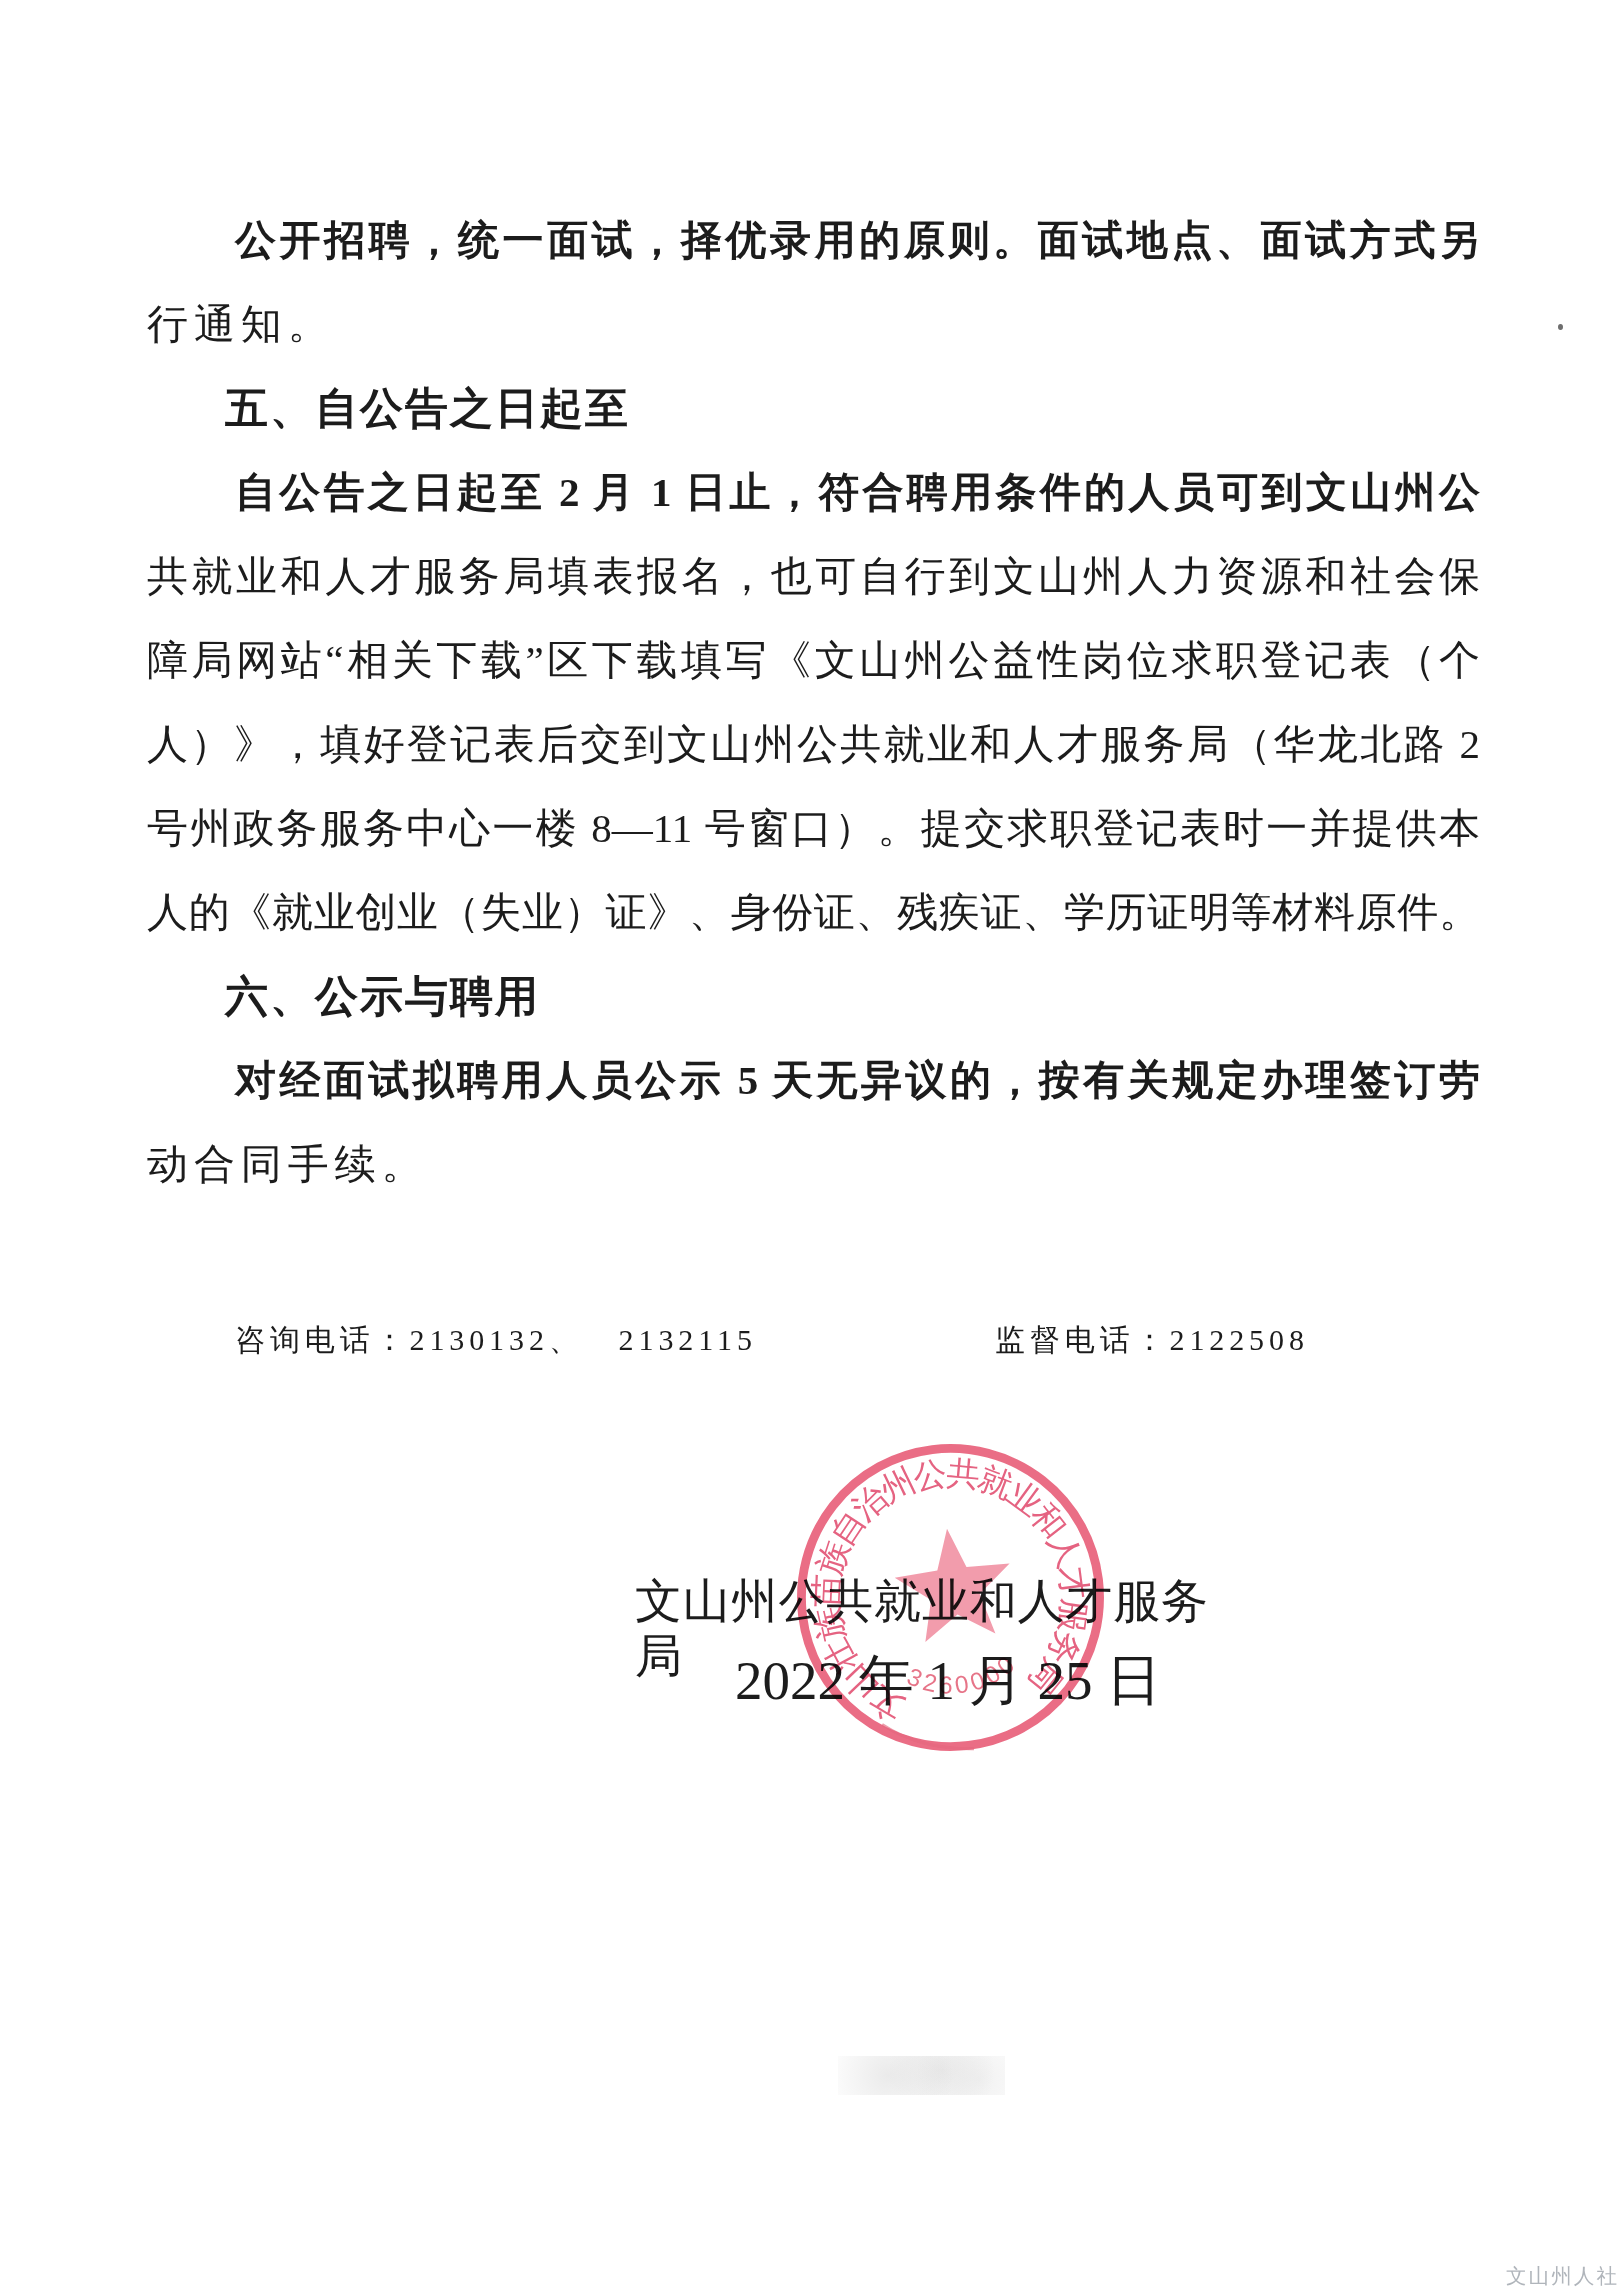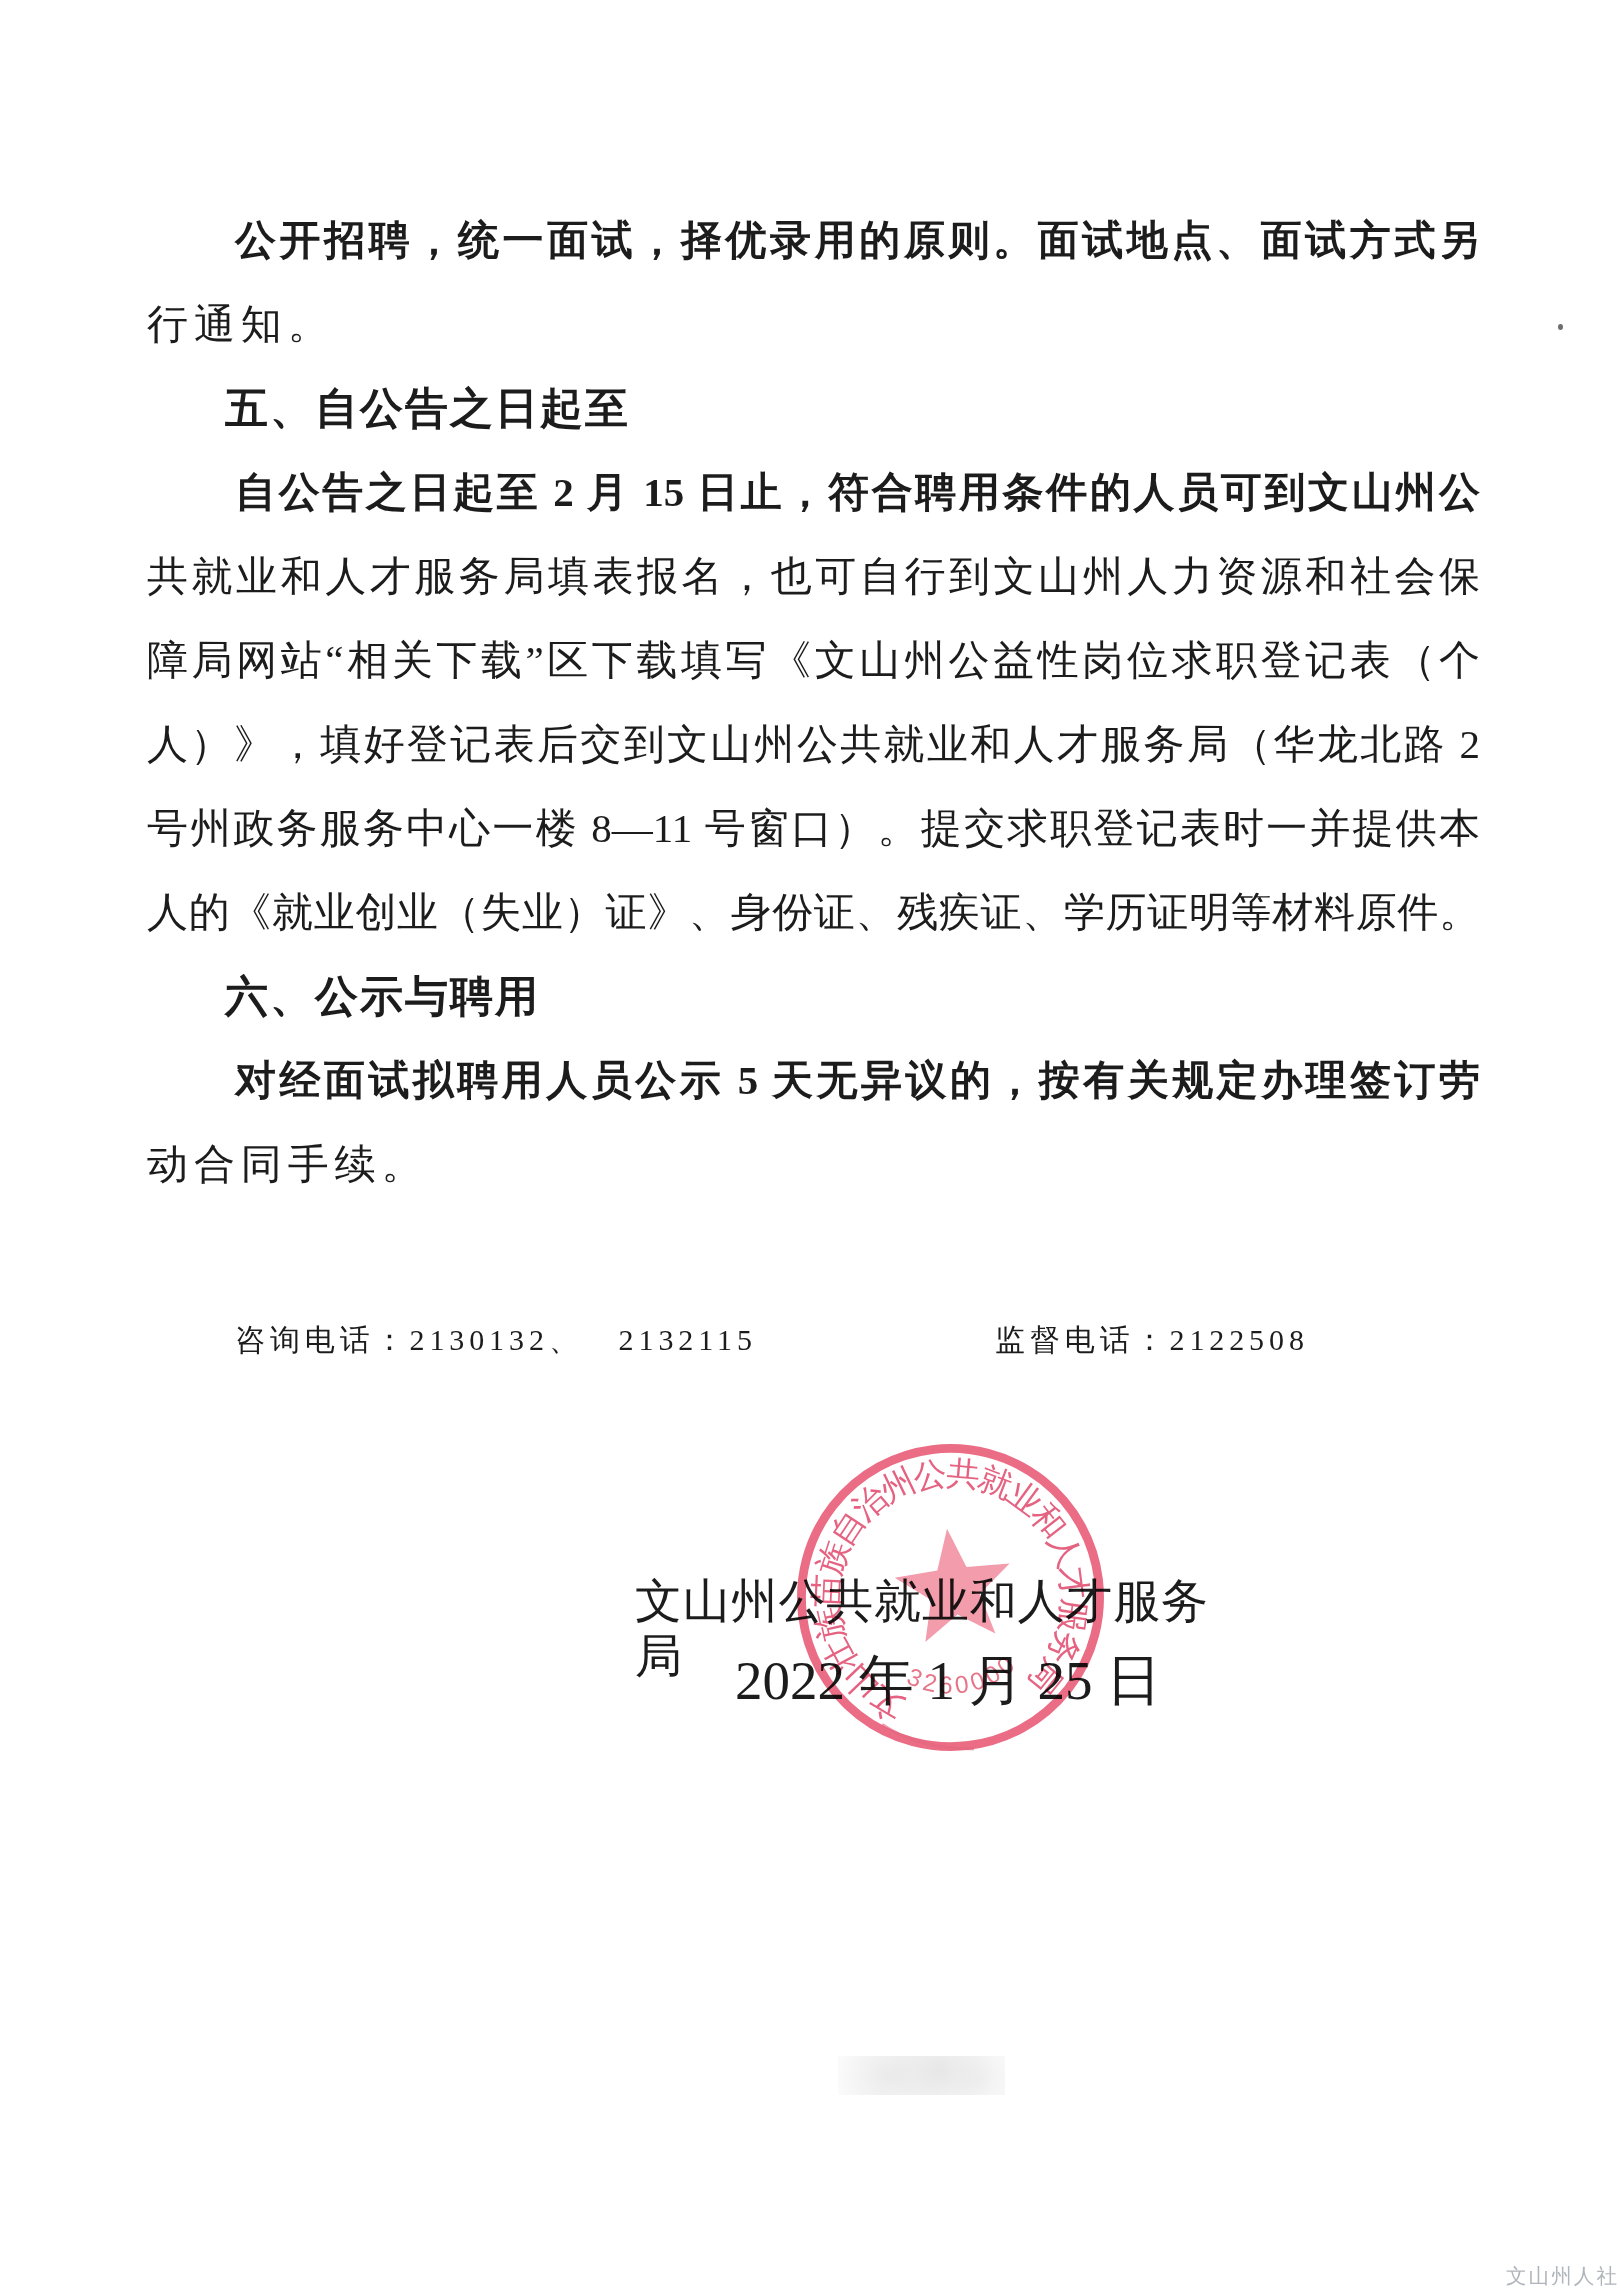--- a/index.html
+++ b/index.html
@@ -80,21 +80,21 @@
 </style>
 </head>
 <body>
 
 <div class="page">
 
   <div id="text-flow">
       <div class="line indent justify">公开招聘，统一面试，择优录用的原则。面试地点、面试方式另</div>
       <div class="line flush-left">行通知。</div>
       <div class="line heading">五、自公告之日起至</div>
-      <div class="line indent justify">自公告之日起至 2 月 15 日止，符合聘用条件的人员可到文山州公</div>
+      <div class="line indent justify">自公告之日起至 2 月 1 日止，符合聘用条件的人员可到文山州公</div>
       <div class="line justify">共就业和人才服务局填表报名，也可自行到文山州人力资源和社会保</div>
       <div class="line justify">障局网站“相关下载”区下载填写《文山州公益性岗位求职登记表（个</div>
       <div class="line justify">人）》，填好登记表后交到文山州公共就业和人才服务局（华龙北路 2</div>
       <div class="line justify">号州政务服务中心一楼 8—11 号窗口）。提交求职登记表时一并提供本</div>
       <div class="line justify">人的《就业创业（失业）证》、身份证、残疾证、学历证明等材料原件。</div>
       <div class="line heading">六、公示与聘用</div>
       <div class="line indent justify">对经面试拟聘用人员公示 5 天无异议的，按有关规定办理签订劳</div>
       <div class="line flush-left">动合同手续。</div>
       <div class="line spacer"></div>
     </div>

